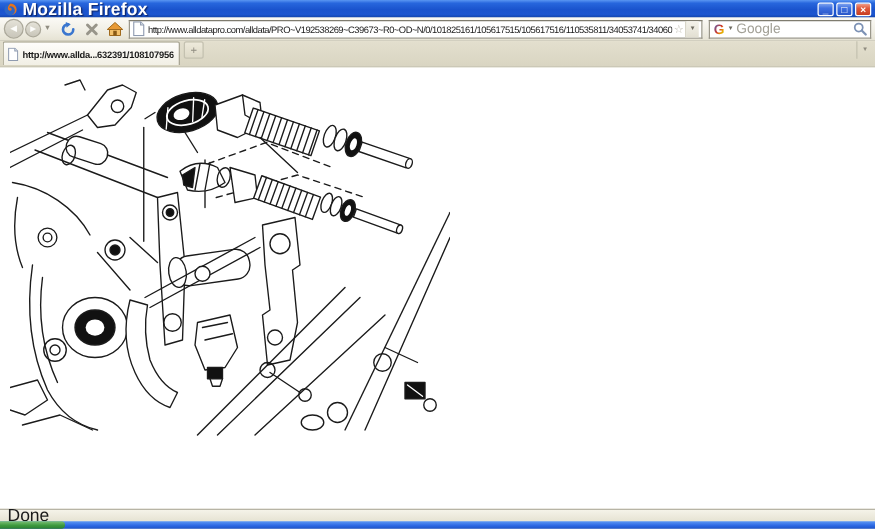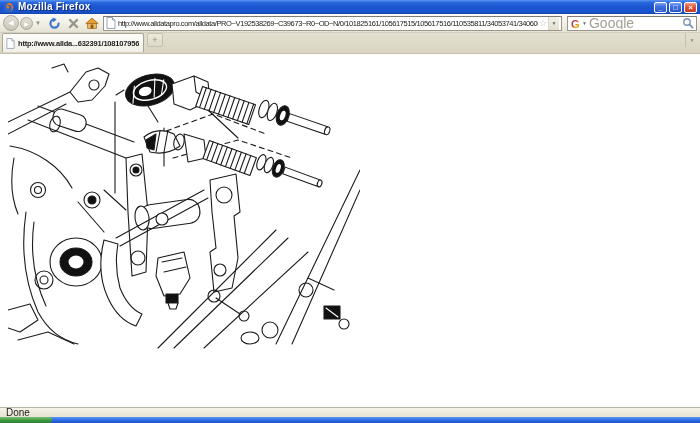--- a/index.html
+++ b/index.html
@@ -5,21 +5,21 @@
   * { margin:0; padding:0; box-sizing:border-box; }
   html,body { width:700px; height:423px; overflow:hidden;
     font-family:"Liberation Sans", sans-serif; background:#fff; }
   .window { position:absolute; inset:0; width:700px; height:423px; background:#ece9d8; }
 
   
   .titlebar { position:absolute; left:0; top:0; width:700px; height:14px;
     background:linear-gradient(180deg,#5a96f2 0%,#2766dd 18%,#1a53cd 55%,#1c55d0 82%,#1244ab 100%);
     display:flex; align-items:center; padding:0 3px; }
   .titlebar .fx-icon { width:11px; height:11px; margin-right:4px; flex:0 0 auto; }
-  .titlebar .title { color:#fff; font-size:10px; font-weight:bold; letter-spacing:.2px;
+  .titlebar .title { color:#fff; font-size:14px; font-weight:bold; letter-spacing:.2px;
     text-shadow:1px 1px 1px rgba(0,0,30,.6); line-height:14px; white-space:nowrap; }
   .winbtns { margin-left:auto; display:flex; gap:2px; }
   .winbtn { width:13px; height:11px; border:1px solid #fff; border-radius:2px;
     font-size:8px; line-height:9px; text-align:center; color:#fff; font-weight:bold;
     background:linear-gradient(180deg,#7ba1ef 0%,#3d6fe0 40%,#2a57c9 100%); cursor:default; }
   .winbtn.close { background:linear-gradient(180deg,#f0a08c 0%,#e0593a 40%,#c63d22 100%); }
 
   
   .toolbar { position:absolute; left:0; top:14px; width:700px; height:19px;
     background:linear-gradient(180deg,#fbfaf6 0%,#f0eee4 60%,#e6e3d4 100%);
@@ -44,21 +44,21 @@
   .url-star { font-size:9px; color:#b9b6aa; line-height:13px; padding:0 1px; cursor:default; }
   .url-drop { border-left:1px solid #d8d5c8; height:13px; width:11px; display:flex;
     align-items:center; justify-content:center; font-size:5px; color:#6e6b60;
     background:linear-gradient(180deg,#f4f2ea,#e2dfd2); }
 
   
   .searchbox { width:130px; height:15px; background:#fff; border:1px solid #9a978a;
     border-top-color:#7f7c6f; display:flex; align-items:center; padding:0 2px; margin-left:3px; }
   .searchbox .g-drop { font-size:5px; color:#6e6b60; padding:0 2px 0 1px; }
   .searchbox input { flex:1; border:0; outline:0; min-width:0; height:12px;
-    font-family:"Liberation Sans",sans-serif; font-size:14px; color:#9b988c; background:transparent; }
+    font-family:"Liberation Sans",sans-serif; font-size:11px; color:#9b988c; background:transparent; }
   .searchbox input::placeholder { color:#a2a096; opacity:1; }
 
   
   .tabstrip { position:absolute; left:0; top:33px; width:700px; height:21px;
     background:linear-gradient(180deg,#e3dfce 0%,#d9d5c2 100%);
     border-bottom:1px solid #c2bfae; display:flex; align-items:flex-start; padding:0 2px; }
   .tab { height:19px; width:142px; margin-bottom:0; background:linear-gradient(180deg,#fefdfb,#f1efe5);
     border:1px solid #a9a695; border-bottom:none; border-radius:2px 2px 0 0;
     display:flex; align-items:center; padding:0 3px; gap:3px; }
   .tab-label { font-size:7.5px; font-weight:bold; letter-spacing:-0.2px; color:#1a1a1a;
@@ -71,21 +71,21 @@
     border-left:1px solid #c4c1b0; }
 
   
   .content { position:absolute; left:0; top:54px; width:700px; height:353px; background:#fff; }
   .illustration { position:absolute; left:8px; top:8px; }
 
   
   .statusbar { position:absolute; left:0; top:407px; width:700px; height:10px;
     background:linear-gradient(180deg,#f5f3e9,#e6e3d3); border-top:1px solid #b7b4a5;
     display:flex; align-items:center; padding:0 6px; }
-  .statusbar .status-text { font-size:10px; color:#1a1a1a; line-height:9px; }
+  .statusbar .status-text { font-size:14px; color:#1a1a1a; line-height:9px; }
 
   
   .taskbar { position:absolute; left:0; top:417px; width:700px; height:6px;
     background:linear-gradient(180deg,#5b97f5 0%,#2a66e2 60%,#1d53c6 100%); }
   .startbtn { position:absolute; left:0; top:0; width:52px; height:6px;
     background:linear-gradient(180deg,#7dc076 0%,#3d9a3f 55%,#2c7f31 100%);
     border-radius:0 3px 3px 0; }
 </style>
 </head>
 <body>

